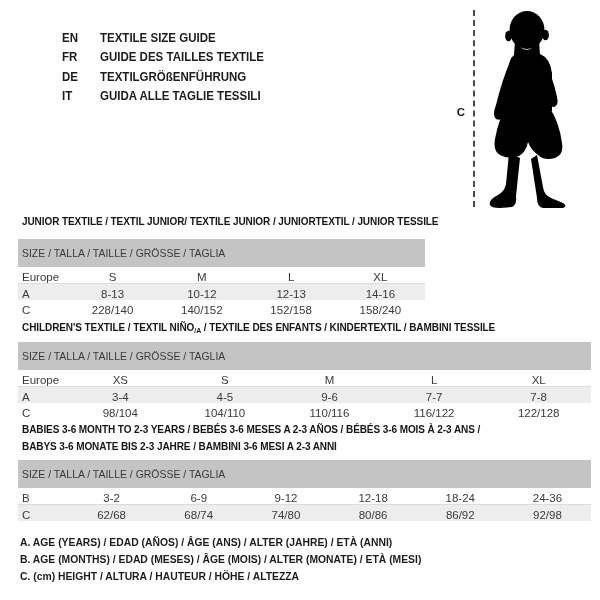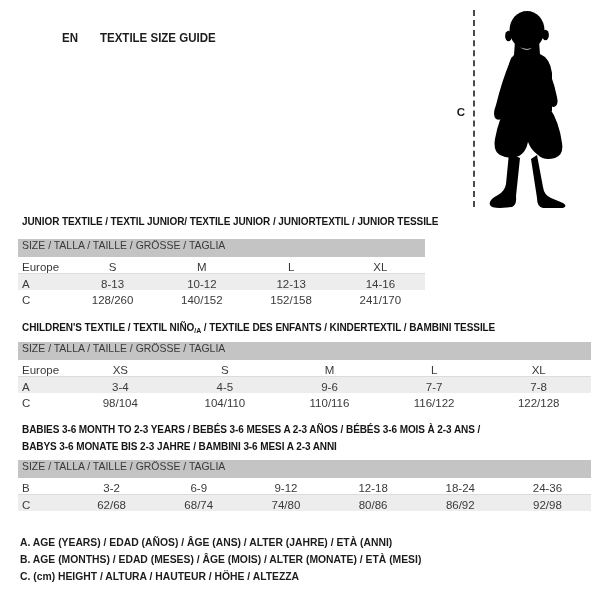--- a/index.html
+++ b/index.html
@@ -26,40 +26,52 @@
     font-weight:bold;font-size:11.5px;color:#1c1c1c;}
   .baby-svg{left:482px;top:9px;width:90px;height:200px;}
 
   
   .sec-title{font-weight:bold;font-size:11.5px;color:#151515;white-space:nowrap;
     transform:scaleX(0.87);transform-origin:0 50%;letter-spacing:-0.1px;}
   .sec-title sub.small{font-size:8px;vertical-align:-2px;}
 
   
   .tbl{left:18px;}
-  .tbl-head{background:#c4c4c4;height:18px;display:flex;
+  .tbl-head{background:#c4c4c4;height:28px;display:flex;align-items:center;
     padding-left:4px;font-size:11px;color:#3a3a3a;white-space:nowrap;}
   .tbl-head span{transform:scaleX(0.95);transform-origin:0 50%;}
   .tbl-row{display:flex;height:16px;align-items:flex-end;font-size:11.5px;color:#3a3a3a;}
   .tbl-row.shaded{background:#ededed;}
   .tbl-row.first{border-bottom:1px solid #dcdcdc;}
   .tbl-row .lab{width:50px;padding-left:4px;box-sizing:border-box;}
   .tbl-row .cell{flex:1;text-align:center;}
 
   
   .footnote{left:20px;font-weight:bold;font-size:11.5px;color:#1c1c1c;white-space:nowrap;
     transform:scaleX(0.9);transform-origin:0 50%;}
 </style>
 </head>
 <body>
 
 <div class="abs lang-block">
   <div class="lang-row">
     <span class="lang-code">EN</span>
     <span class="lang-label">TEXTILE SIZE GUIDE</span>
+  </div>
+  <div class="lang-row">
+    <span class="lang-code">FR</span>
+    <span class="lang-label">GUIDE DES TAILLES TEXTILE</span>
+  </div>
+  <div class="lang-row">
+    <span class="lang-code">DE</span>
+    <span class="lang-label">TEXTILGRÖßENFÜHRUNG</span>
+  </div>
+  <div class="lang-row">
+    <span class="lang-code">IT</span>
+    <span class="lang-label">GUIDA ALLE TAGLIE TESSILI</span>
   </div>
 </div>
 
 <div class="abs measure-line"></div>
 <div class="abs measure-label">C</div>
 <svg class="abs baby-svg" viewBox="0 0 90 200" xmlns="http://www.w3.org/2000/svg">
   <g fill="#000000">
     <ellipse cx="45" cy="21" rx="17.5" ry="19"></ellipse>
     <ellipse cx="26.5" cy="27" rx="3.4" ry="5.2"></ellipse>
     <ellipse cx="63.5" cy="26" rx="3.4" ry="5.2"></ellipse>
@@ -87,24 +99,24 @@
   </div>
   <div class="tbl-row shaded">
     <span class="lab">A</span>
     <span class="cell">8-13</span>
     <span class="cell">10-12</span>
     <span class="cell">12-13</span>
     <span class="cell">14-16</span>
   </div>
   <div class="tbl-row">
     <span class="lab">C</span>
-    <span class="cell">128/260</span>
+    <span class="cell">228/140</span>
     <span class="cell">140/152</span>
     <span class="cell">152/158</span>
-    <span class="cell">241/170</span>
+    <span class="cell">158/240</span>
   </div>
 </div>
 
 <div class="abs sec-title" style="left:22px;top:321px;">
   <span>CHILDREN'S TEXTILE / TEXTIL NIÑO</span><sub class="small">/A</sub><span> / TEXTILE DES ENFANTS / KINDERTEXTIL / BAMBINI TESSILE</span>
 </div>
 <div class="abs tbl" style="top:342px;width:573px;">
   <div class="tbl-head">
     <span>SIZE / TALLA / TAILLE / GRÖSSE / TAGLIA</span>
   </div>

